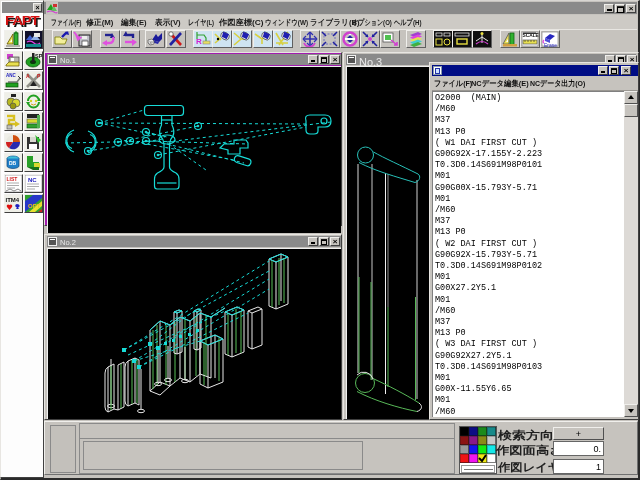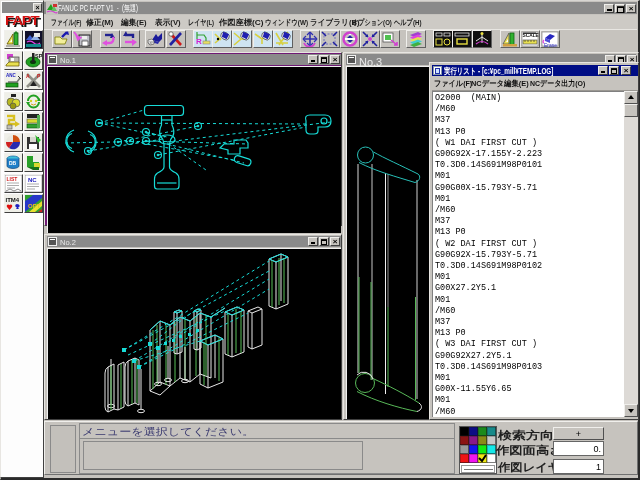--- a/index.html
+++ b/index.html
@@ -17,21 +17,20 @@
 <div class="abs" style="left:0;top:0;width:640px;height:480px;background:#c6c3be;border:1px solid #d8d6d2;border-right:2px solid #2a2a2a;border-bottom:2px solid #2a2a2a"></div>
 
 <div class="abs" style="left:3px;top:2px;width:634px;height:12px;background:#8a8a8a"></div>
 <svg class="abs" style="left:46px;top:2px" width="12" height="12">
       <rect x="0" y="0" width="12" height="12" fill="#c6c3be"></rect>
       <path d="M1 8 L5 2 L8 8 Z" fill="#20a020"></path>
       <path d="M5 9 L8 4 L11 9 Z" fill="#60c060"></path>
       <rect x="7" y="2" width="4" height="3" fill="#d03030"></rect>
       <path d="M1 10 Q5 8 8 10 T 11 10" stroke="#d040d0" stroke-width="1.2" fill="none"></path>
     </svg>
-<div class="abs" style="left:58px;top:3px;font-size:8.5px;color:#fff;white-space:nowrap"><span style="display:inline-block;transform:scaleX(.70);transform-origin:0 0">FANUC PC FAPT V1&nbsp;&nbsp;-&nbsp;&nbsp;(無題)</span></div>
 <div class="wbtn" style="left:604px;top:4px">
       <span style="position:absolute;left:2px;top:4px;width:5px;height:2px;background:#000"></span>
     </div>
 <div class="wbtn" style="left:615px;top:4px">
       <svg width="8" height="7" style="position:absolute;left:1px;top:1px">
         <rect x="0.5" y="1.5" width="6" height="5" fill="none" stroke="#000" stroke-width="1"></rect>
         <line x1="0" y1="1" x2="7" y2="1" stroke="#000" stroke-width="1.6"></line>
       </svg>
     </div>
 <div class="wbtn" style="left:626px;top:4px;font-weight:bold;font-size:8px;line-height:8px">×</div>
@@ -227,21 +226,21 @@
         <circle cx="18" cy="316" r="9.5" stroke="#58b858"></circle>
         <path d="M27 312 C40 318 58 327 72 336" stroke="#58b858"></path>
         <path d="M10 324.5 C28 334 52 341 70 344.5" stroke="#58b858"></path>
         <path d="M72 336 C76 339 75 343 70 344.5" stroke="#e8e8e8"></path>
         <path d="M10 308 A9.5 9.5 0 0 1 26 312" stroke="#e8e8e8"></path>
       </g>
     </svg>
   </div>
 </div>
 
-<div class="abs win-raised" style="left:44px;top:52px;width:298px;height:174px;background:#701a75">
+<div class="abs win-raised" style="left:44px;top:52px;width:298px;height:174px;background:#a21caf">
   <div class="abs" style="left:2px;top:1px;width:294px;height:11px;background:#8a8a8a"></div>
   <div class="abs" style="left:3px;top:2px;width:9px;height:9px;background:#f0f0f0">
         <span style="position:absolute;left:1px;top:1px;width:7px;height:7px;background:#555"></span>
         <span style="position:absolute;left:2px;top:2px;width:5px;height:1px;background:#fff"></span>
       </div>
   <div class="abs" style="left:15px;top:2.5px;font-size:7.5px;color:#e8e8e8">No.1</div>
   <div class="wbtn" style="left:263px;top:2px;width:10px;height:9px">
         <span style="position:absolute;left:2px;top:4px;width:4px;height:2px;background:#000"></span>
       </div>
   <div class="wbtn" style="left:274px;top:2px;width:10px;height:9px">
@@ -451,21 +450,20 @@
       </g>
     </svg>
   </div>
 </div>
 
 <div class="abs win-raised" style="left:429px;top:62px;width:210px;height:358px;background:#c6c3be">
   <div class="abs" style="left:2px;top:2px;width:206px;height:11px;background:#000d85"></div>
   <div class="abs" style="left:3px;top:3px;width:9px;height:9px;background:#fff;border:1px solid #89a">
     <span style="position:absolute;left:1px;top:1px;width:5px;height:6px;background:#d0e4ff;border:1px solid #23a"></span>
   </div>
-  <div class="abs" style="left:14px;top:3px;font-size:8.5px;font-weight:bold;color:#fff;white-space:nowrap"><span style="display:inline-block;transform:scaleX(.75);transform-origin:0 0">実行リスト - [c:¥pc_mill¥TEMP.LOG]</span></div>
   <div class="wbtn" style="left:168px;top:3px">
         <span style="position:absolute;left:2px;top:4px;width:4px;height:2px;background:#000"></span>
       </div>
   <div class="wbtn" style="left:179px;top:3px">
         <svg width="7" height="7" style="position:absolute;left:1px;top:1px">
           <rect x="0.5" y="1.5" width="5" height="4" fill="none" stroke="#000" stroke-width="1"></rect>
           <line x1="0" y1="0.8" x2="6" y2="0.8" stroke="#000" stroke-width="1.4"></line>
         </svg>
       </div>
   <div class="wbtn" style="left:191px;top:3px;font-weight:bold;font-size:8px;line-height:8px;text-align:center">×</div>
@@ -513,21 +511,20 @@
         </svg></div>
   <div class="btn" style="left:194px;top:41px;width:14px;height:13px"></div>
   <div class="btn" style="left:194px;top:341px;width:14px;height:13px;font-size:0"><svg width="12" height="11">
           <path d="M6 8 L9 4 L3 4 Z" fill="#000"></path>
         </svg></div>
 </div>
 
 <div class="abs" style="left:44px;top:421px;width:594px;height:54px;background:#c6c3be;border-top:1px solid #f0efec;border-left:1px solid #f0efec;border-right:1px solid #707070;border-bottom:1px solid #707070"></div>
 <div class="abs" style="left:50px;top:425px;width:26px;height:48px;background:#c3c0bb;border:1px solid #8a8a8a"></div>
 <div class="abs" style="left:79px;top:423px;width:376px;height:51px;border:1px solid #8a8a8a"></div>
-<div class="abs" style="left:82px;top:425px;font-size:10px;color:#37376e;white-space:nowrap"><span style="display:inline-block;transform:scaleX(1.21);transform-origin:0 0">メニューを選択してください。</span></div>
 <div class="abs" style="left:79px;top:438px;width:376px;height:1px;background:#8a8a8a"></div>
 <div class="abs" style="left:83px;top:441px;width:280px;height:29px;background:#c6c3be;border:1px solid #8a8a8a"></div>
 
 <div class="abs" style="left:459px;top:426px;width:38px;height:48px;background:#fff;border:1px solid #555;box-shadow:inset 0 0 0 0 #000">
   <div class="abs" style="left:0px;top:0px;width:9px;height:9px;box-shadow:inset -1px -1px 0 rgba(20,20,20,.55),inset 1px 1px 0 rgba(20,20,20,.25);background:#000"></div>
   <div class="abs" style="left:9px;top:0px;width:9px;height:9px;box-shadow:inset -1px -1px 0 rgba(20,20,20,.55),inset 1px 1px 0 rgba(20,20,20,.25);background:#0d0d85"></div>
   <div class="abs" style="left:18px;top:0px;width:9px;height:9px;box-shadow:inset -1px -1px 0 rgba(20,20,20,.55),inset 1px 1px 0 rgba(20,20,20,.25);background:#1c8a1c"></div>
   <div class="abs" style="left:27px;top:0px;width:9px;height:9px;box-shadow:inset -1px -1px 0 rgba(20,20,20,.55),inset 1px 1px 0 rgba(20,20,20,.25);background:#188a8a"></div>
   <div class="abs" style="left:0px;top:9px;width:9px;height:9px;box-shadow:inset -1px -1px 0 rgba(20,20,20,.55),inset 1px 1px 0 rgba(20,20,20,.25);background:#8a1414"></div>
   <div class="abs" style="left:9px;top:9px;width:9px;height:9px;box-shadow:inset -1px -1px 0 rgba(20,20,20,.55),inset 1px 1px 0 rgba(20,20,20,.25);background:#8a188a"></div>

